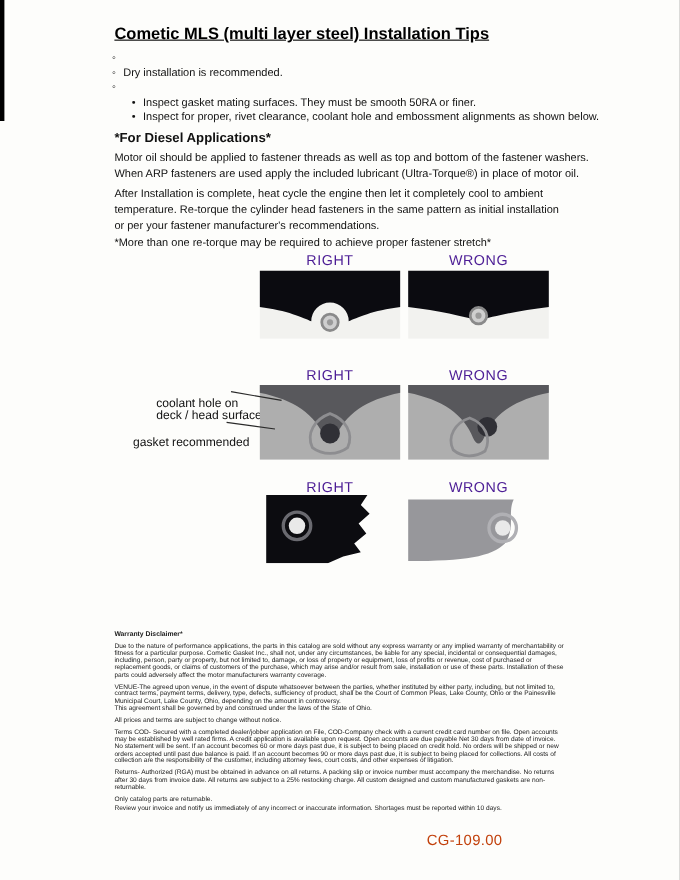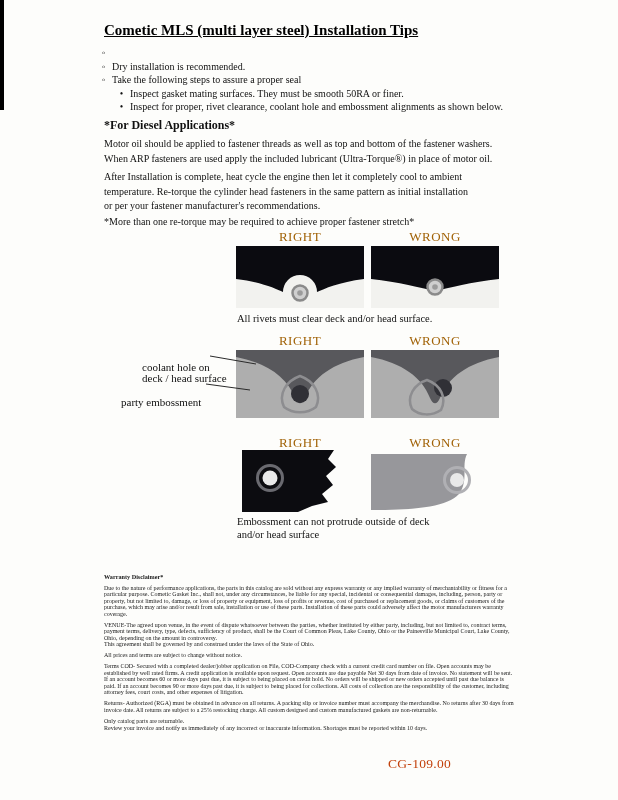--- a/index.html
+++ b/index.html
@@ -1,28 +1,28 @@
 <!DOCTYPE html>
 <html><head>
 <meta charset="utf-8">
 <style>
   *{margin:0;padding:0;box-sizing:border-box;}
   html,body{background:#9a9a9a;}
   .page{position:relative;width:618px;height:800px;background:#fdfdfb;
-        font-family:Liberation Serif, serif;color:#111;margin:0 auto;overflow:hidden;}
+        font-family:Liberation Sans, sans-serif;color:#111;margin:0 auto;overflow:hidden;}
   .abs{position:absolute;}
   .artifact{position:absolute;left:0;top:0;width:4px;height:110px;background:#000;}
   .title{font-size:15px;font-weight:700;text-decoration:underline;color:#000;white-space:nowrap;}
   .bullets{font-size:10px;line-height:13.5px;}
   .bullet{display:flex;gap:4px;}
   .bullet .bm{width:9px;text-align:center;flex:0 0 auto;}
   .sub{margin-left:18px;}
   .h2{font-size:12px;font-weight:700;}
   .para{font-size:10px;line-height:14.5px;white-space:pre-line;}
-  .dlabel{font-size:13px;width:128px;text-align:center;letter-spacing:0.5px;color:#a16207;}
+  .dlabel{font-size:13px;width:128px;text-align:center;letter-spacing:0.5px;color:#4c1d95;}
   .caption{font-size:10.5px;line-height:12.5px;white-space:pre-line;}
   .callout{font-size:11px;line-height:11px;white-space:pre-line;margin-top:20px;}
   .legal{width:410px;font-size:6px;line-height:6.5px;color:#1a1a1a;}
   .legal .lh{font-weight:700;margin-bottom:4px;font-size:6.2px;}
   .legal .lp{margin-bottom:4.5px;white-space:pre-line;}
   .pagenum{font-size:13.5px;letter-spacing:0.3px;color:#c2410c;}
   svg{display:block;}
 </style>
 </head>
 <body>
@@ -36,21 +36,20 @@
   <div class="abs bullets" style="left:99px;top:46px">
     <div class="bullet">
       <span class="bm">◦</span>
     </div>
     <div class="bullet">
       <span class="bm">◦</span>
       <span>Dry installation is recommended.</span>
     </div>
     <div class="bullet">
       <span class="bm">◦</span>
-      <span>Take the following steps to assure a proper seal</span>
     </div>
     <div class="bullet sub">
       <span class="bm">•</span>
       <span>Inspect gasket mating surfaces.  They must be smooth 50RA or finer.</span>
     </div>
     <div class="bullet sub">
       <span class="bm">•</span>
       <span>Inspect for proper, rivet clearance, coolant hole and embossment alignments as shown below.</span>
     </div>
   </div>
@@ -71,28 +70,27 @@
     <path d="M0,0 H128 V33 C103,36 88,43 81,46 A17,17 0 0 0 47,46 C40,43 25,36 0,33 Z" fill="#0b0b10"></path>
     <circle cx="64" cy="47" r="7.5" fill="#cfcfcf" stroke="#8a8a8a" stroke-width="2.5"></circle>
     <circle cx="64" cy="47" r="2.8" fill="#9b9b9b"></circle>
   </svg>
   <svg class="abs" style="left:371px;top:246px" width="128" height="62" viewBox="0 0 128 62">
     <rect width="128" height="62" fill="#f2f2ef"></rect>
     <path d="M0,0 H128 V33 C100,36 78,42 64,45 C50,42 28,36 0,33 Z" fill="#0b0b10"></path>
     <circle cx="64" cy="41" r="7.5" fill="#cfcfcf" stroke="#8a8a8a" stroke-width="2.5"></circle>
     <circle cx="64" cy="41" r="2.8" fill="#9b9b9b"></circle>
   </svg>
-  <div class="abs caption" style="left:237px;top:313px;width:270px">All rivets must clear deck and/or head surface.</div>
 
   <div class="abs dlabel" style="left:236px;top:333px">RIGHT</div>
   <div class="abs dlabel" style="left:371px;top:333px">WRONG</div>
 
   <div class="abs callout" style="left:142px;top:342px">coolant hole on
 deck / head surface</div>
-  <div class="abs callout" style="left:121px;top:377px">party embossment</div>
+  <div class="abs callout" style="left:121px;top:377px">gasket recommended</div>
 
   <svg class="abs" style="left:236px;top:350px" width="128" height="68" viewBox="0 0 128 68">
     <rect width="128" height="68" fill="#aeaeae"></rect>
     <path d="M0,0 H128 V7 C97,13 77,27 69,48 C66,55 62,55 59,48 C51,27 31,13 0,7 Z" fill="#58585c"></path>
     <circle cx="64" cy="44" r="9" fill="#303036"></circle>
     <path d="M64,26 C78,31 86,44 80,57 C71,64 57,64 48,57 C42,44 50,31 64,26 Z" fill="none" stroke="#8d8d90" stroke-width="2.5"></path>
   </svg>
   <svg class="abs" style="left:371px;top:350px" width="128" height="68" viewBox="0 0 128 68">
     <rect width="128" height="68" fill="#aeaeae"></rect>
     <path d="M0,0 H128 V7 C97,13 77,27 69,48 C66,55 62,55 59,48 C51,27 31,13 0,7 Z" fill="#58585c"></path>
@@ -114,22 +112,20 @@
     <path d="M6,0 H98 L92,9 L100,17 L90,26 L97,35 L86,44 L92,52 L76,56 L62,62 H6 Z" fill="#0c0c10"></path>
     <circle cx="34" cy="28" r="12.5" fill="none" stroke="#6a6a70" stroke-width="3"></circle>
     <circle cx="34" cy="28" r="7.5" fill="#e9e9e9"></circle>
   </svg>
   <svg class="abs" style="left:371px;top:450px" width="128" height="62" viewBox="0 0 128 62">
     <rect width="128" height="62" fill="#fdfdfb"></rect>
     <path d="M0,4 H96 C90,16 98,30 88,44 C76,56 52,60 0,60 Z" fill="#97979b"></path>
     <circle cx="86" cy="30" r="12.5" fill="none" stroke="#b0b0b4" stroke-width="3"></circle>
     <circle cx="86" cy="30" r="7" fill="#e9e9e9"></circle>
   </svg>
-  <div class="abs caption" style="left:237px;top:516px;width:270px">Embossment can not protrude outside of deck
-and/or head surface</div>
 
   <div class="abs legal" style="left:104px;top:574px">
     <div class="lh">Warranty Disclaimer*</div>
     <div class="lp">Due to the nature of performance applications, the parts in this catalog are sold without any express warranty or any implied warranty of merchantability or fitness for a particular purpose.  Cometic Gasket Inc., shall not, under any circumstances, be liable for any special, incidental or consequential damages, including, person, party or property, but not limited to, damage, or loss of property or equipment, loss of profits or revenue, cost of purchased or replacement goods, or claims of customers of the purchase, which may arise and/or result from sale, installation or use of these parts.  Installation of these parts could adversely affect the motor manufacturers warranty coverage.</div>
     <div class="lp">VENUE-The agreed upon venue, in the event of dispute whatsoever between the parties, whether instituted by either party, including, but not limited to, contract terms, payment terms, delivery, type, defects, sufficiency of product, shall be the Court of Common Pleas, Lake County, Ohio or the Painesville Municipal Court, Lake County, Ohio, depending on the amount in controversy.
 This agreement shall be governed by and construed under the laws of the State of Ohio.</div>
     <div class="lp">All prices and terms are subject to change without notice.</div>
     <div class="lp">Terms COD- Secured with a completed dealer/jobber application on File, COD-Company check with a current credit card number on file.  Open accounts may be established by well rated firms.  A credit application is available upon request.  Open accounts are due payable Net 30 days from date of invoice.  No statement will be sent.  If an account becomes 60 or more days past due, it is subject to being placed on credit hold.  No orders will be shipped or new orders accepted until past due balance is paid.  If an account becomes 90 or more days past due, it is subject to being placed for collections.  All costs of collection are the responsibility of the customer, including attorney fees, court costs, and other expenses of litigation.</div>
     <div class="lp">Returns- Authorized (RGA) must be obtained in advance on all returns.  A packing slip or invoice number must accompany the merchandise.  No returns after 30 days from invoice date.  All returns are subject to a 25% restocking charge.  All custom designed and custom manufactured gaskets are non-returnable.</div>
     <div class="lp" style="margin-bottom:1px">Only catalog parts are returnable.</div>

